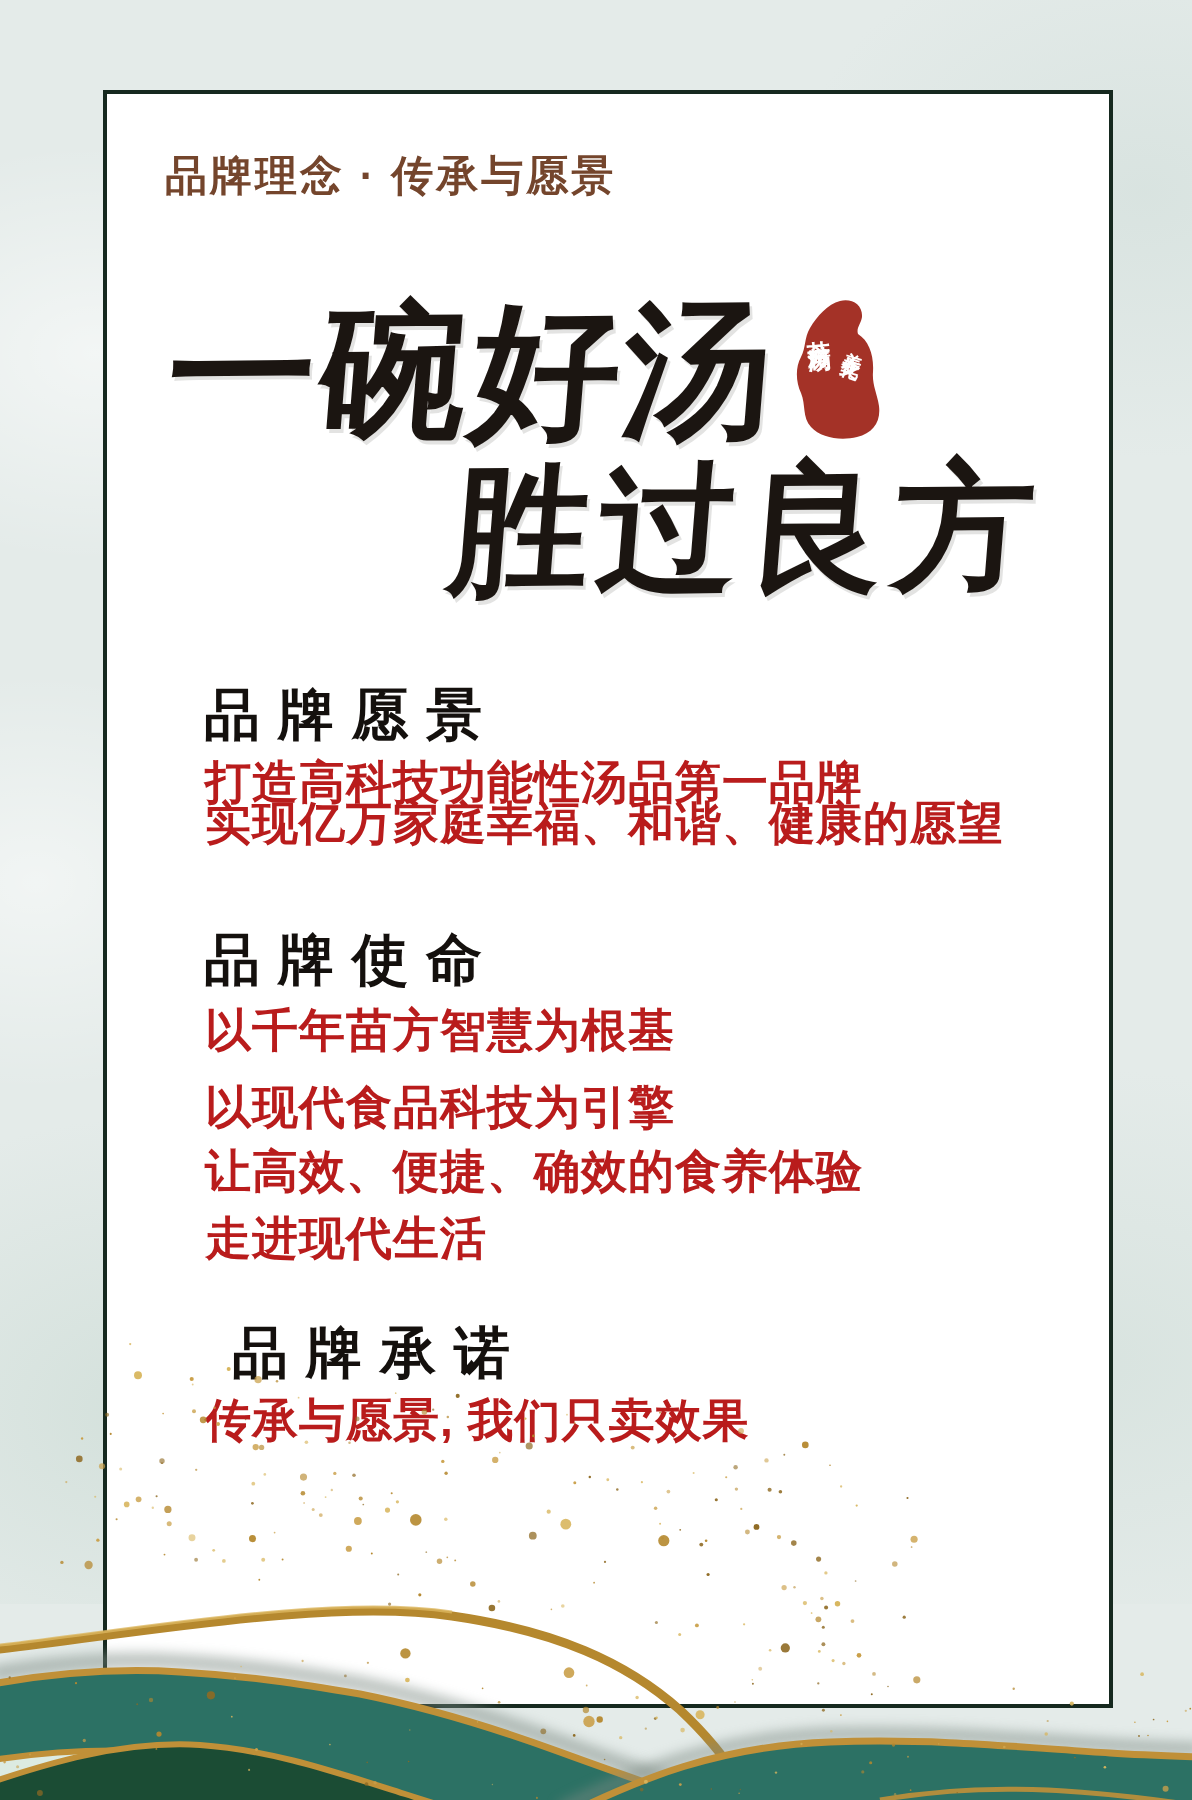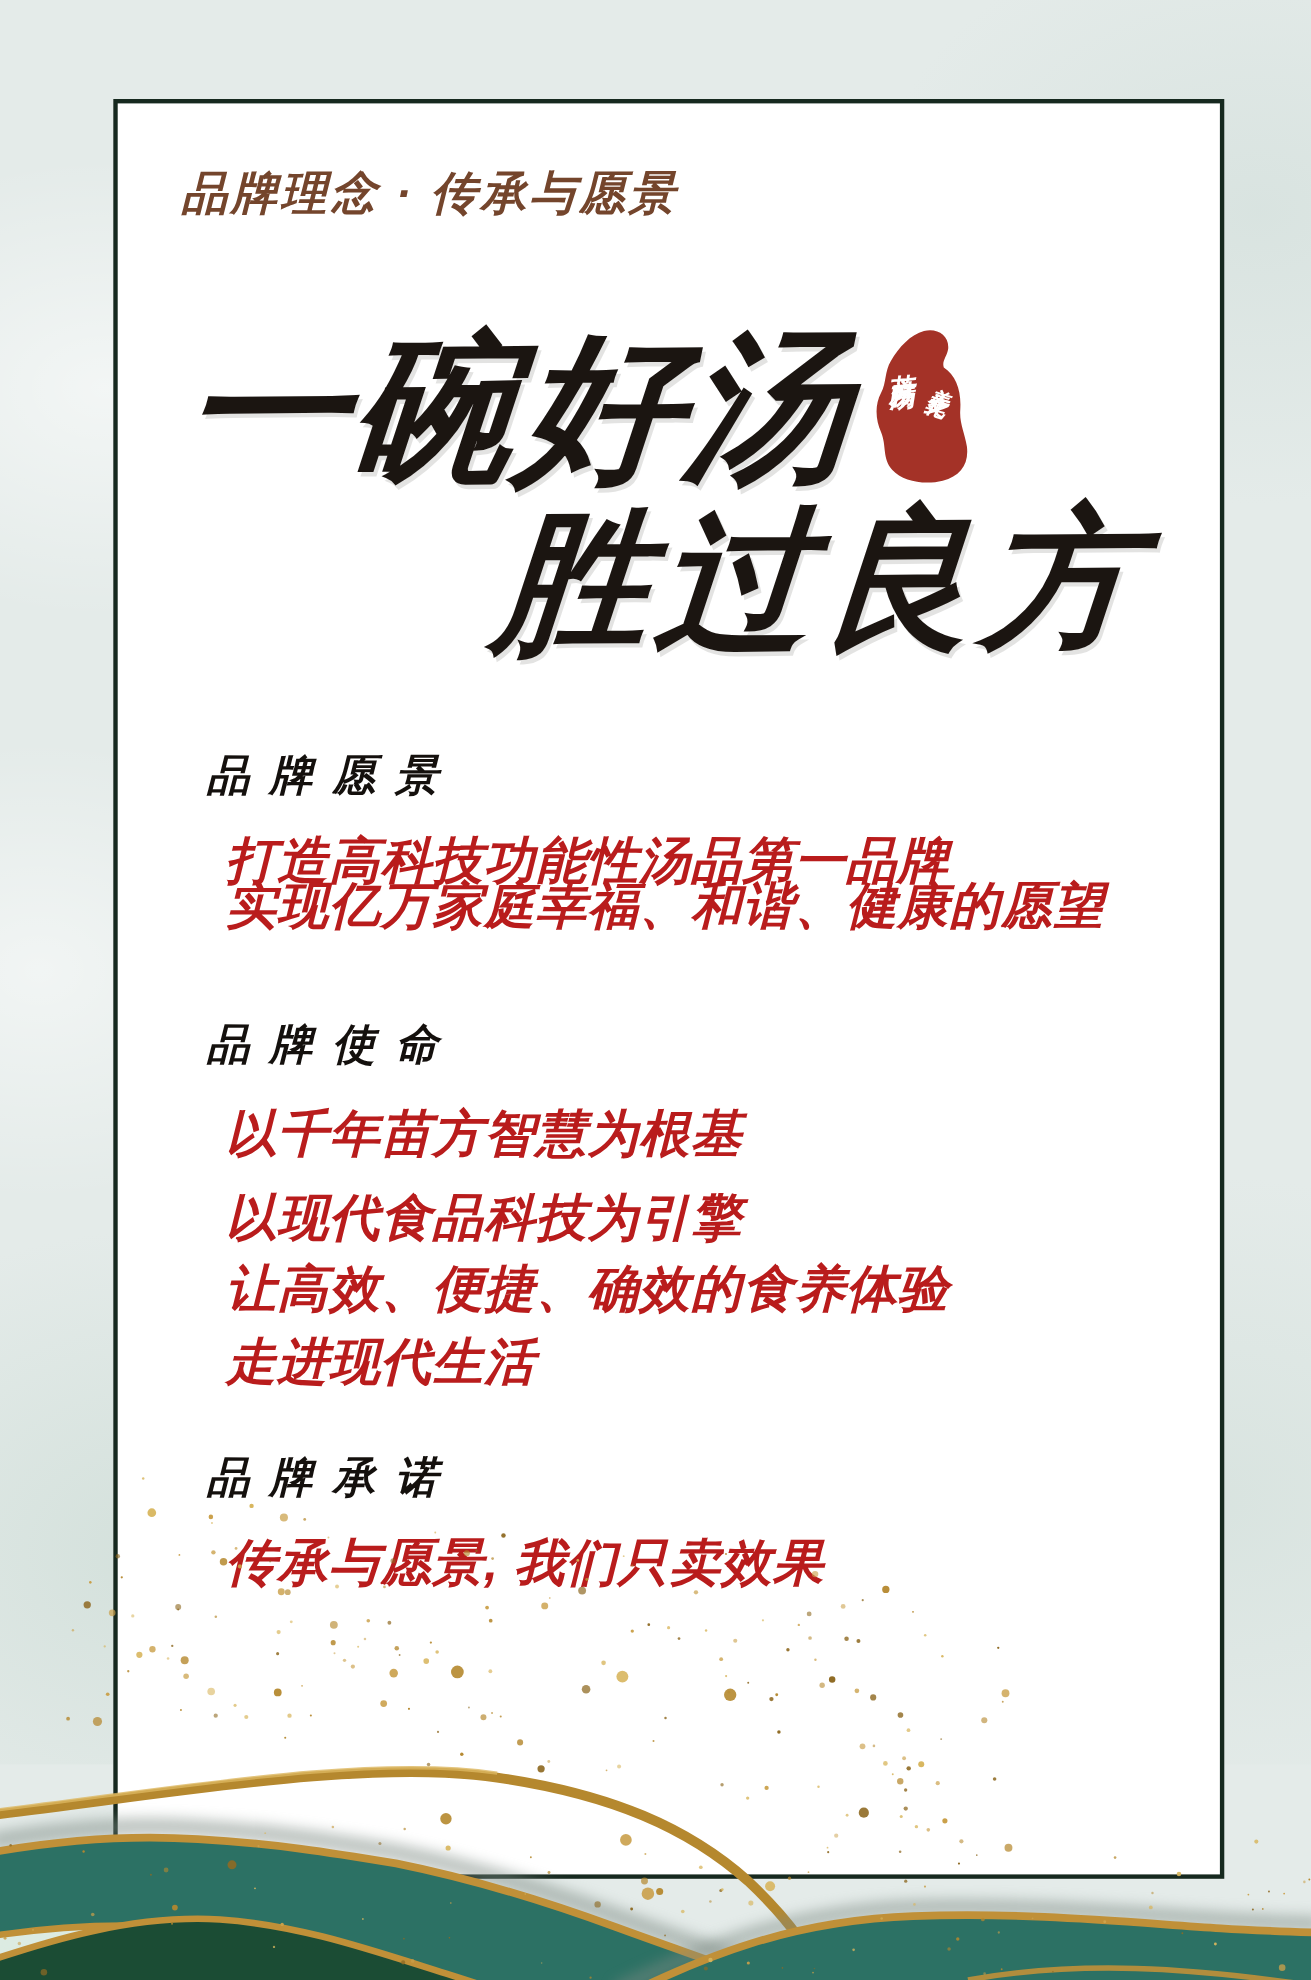--- a/index.html
+++ b/index.html
@@ -1,21 +1,21 @@
 <!DOCTYPE html>
 <html><head>
 <meta charset="utf-8">
 <style>
   html,body{margin:0;padding:0;}
   body{
     width:1192px;height:1800px;position:relative;overflow:hidden;
     background:#e4ebe9;
     font-family:"Liberation Sans",sans-serif;
   }
-  .page{position:absolute;inset:0;width:1192px;height:1604px;font-style:italic;}
+  .page{position:absolute;inset:0;width:1192px;height:1604px;}
   
   .bg{
     position:absolute;inset:0;
     background:
       radial-gradient(420px 300px at 8% 22%, rgba(255,255,255,.55), rgba(255,255,255,0) 70%),
       radial-gradient(500px 380px at 96% 12%, rgba(209,222,218,.6), rgba(209,222,218,0) 70%),
       radial-gradient(380px 300px at 3% 55%, rgba(255,255,255,.5), rgba(255,255,255,0) 70%),
       radial-gradient(520px 420px at 12% 88%, rgba(198,216,208,.55), rgba(198,216,208,0) 70%),
       radial-gradient(600px 420px at 92% 85%, rgba(205,220,214,.5), rgba(205,220,214,0) 70%),
       #e4ebe9;
@@ -41,30 +41,30 @@
   .seal svg{position:absolute;inset:0;}
   .seal-col{
     position:absolute;color:#ffffff;font-weight:bold;
     writing-mode:vertical-rl;text-orientation:upright;line-height:1;
     font-family:"Liberation Sans",sans-serif;
   }
   .seal-left{left:12px;top:24px;font-size:23px;letter-spacing:3px;transform:rotate(-5deg);}
   .seal-right{left:56px;top:40px;font-size:19px;letter-spacing:3px;transform:rotate(17deg);}
   
   .h{
-    position:absolute;left:188px;white-space:nowrap;
-    font-size:39px;font-weight:900;letter-spacing:18px;color:#14100d;
+    position:absolute;left:204px;white-space:nowrap;
+    font-size:56px;font-weight:900;letter-spacing:18px;color:#14100d;
   }
   .b{
     position:absolute;left:205px;white-space:nowrap;
     font-size:46px;font-weight:800;letter-spacing:1px;color:#b91c1c;
   }
   .s1h{top:678px;} .s1l1{top:752px;} .s1l2{top:793px;text-align:center;}
   .s2h{top:923px;} .s2l1{top:1000px;} .s2l2{top:1077px;} .s2l3{top:1141px;} .s2l4{top:1208px;}
-  .s3h{top:1316px;} .s3l1{top:1390px;}
+  .s3h{top:1316px;margin-left:28px;} .s3l1{top:1390px;}
   .mountains{position:absolute;left:0;top:1330px;width:1192px;height:470px;}
 </style>
 </head>
 <body>
 
 <div class="page">
   <div class="bg"></div>
 
   <div class="card"></div>
 

